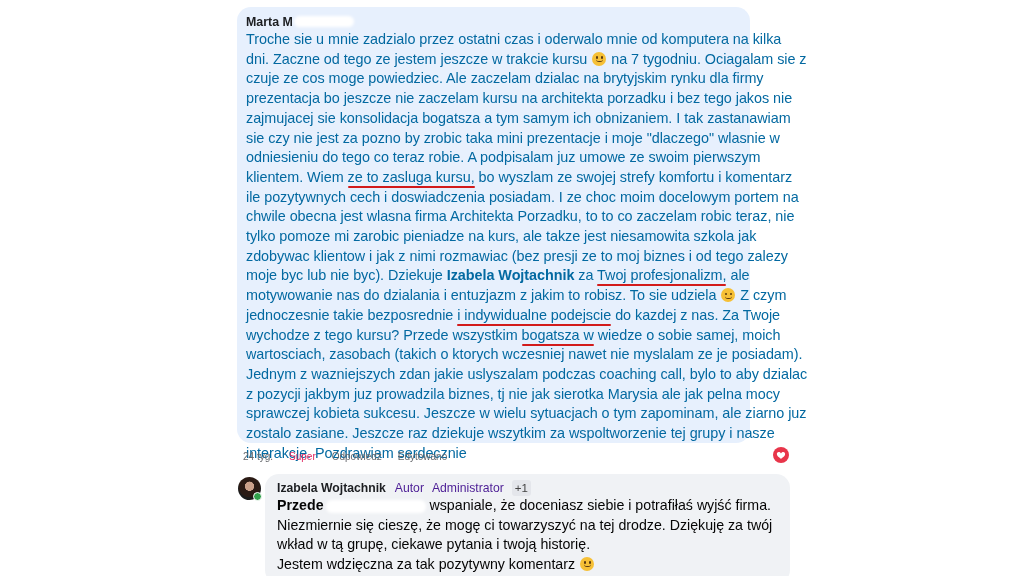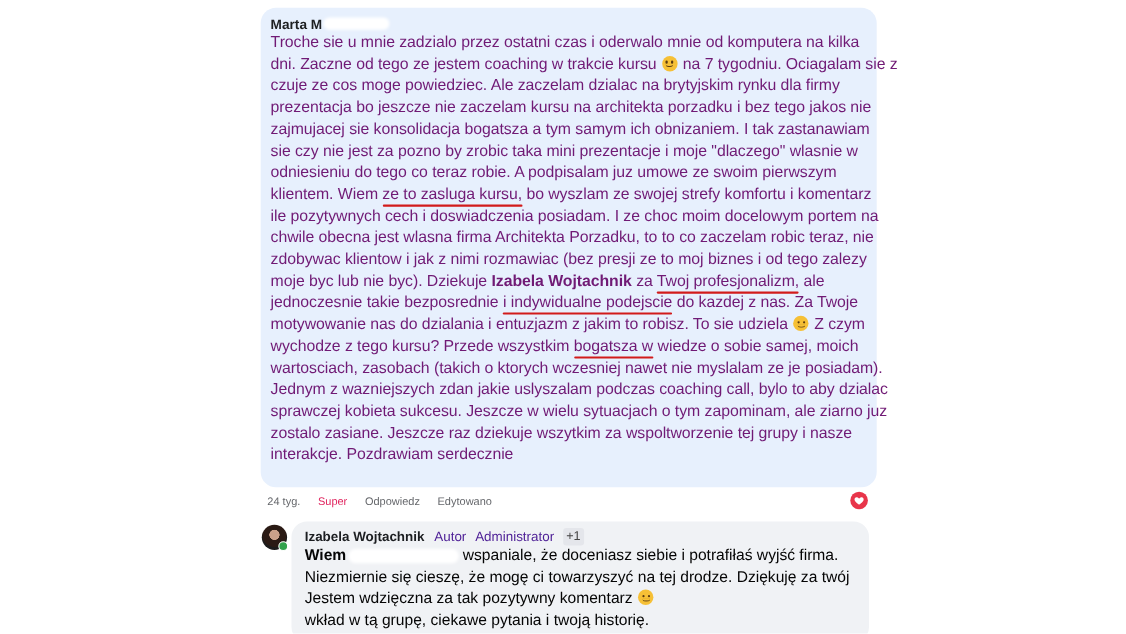--- a/index.html
+++ b/index.html
@@ -1,23 +1,23 @@
 <!DOCTYPE html>
 <html><head>
 <meta charset="utf-8">
 <style>
   html, body { margin:0; padding:0; background:#ffffff; }
   body { width:1024px; height:576px; overflow:hidden; position:relative;
          font-family:"Liberation Sans", "DejaVu Sans", sans-serif; color:#050505; }
-  .bubble-main { position:absolute; left:237px; top:7px; width:560px; height:436px;
+  .bubble-main { position:absolute; left:237px; top:7px; width:513px; height:436px;
                  background:#e7f0fd; border-radius:14px; box-sizing:border-box; padding:7px 12px 0 9px; }
   .author { font-size:12.4px; font-weight:bold; color:#1c1e21; line-height:16px; height:16px; position:relative; }
   .blur { display:inline-block; width:60px; height:11px; background:#ffffff; border-radius:6px;
           vertical-align:middle; filter:blur(1.5px); margin-left:1px; position:relative; top:-1px; }
-  .text { font-size:14.4px; line-height:19.7px; letter-spacing:-0.05px; color:#701a75; }
+  .text { font-size:14.4px; line-height:19.7px; letter-spacing:-0.05px; color:#0369a1; }
   .text b { font-weight:bold; }
   .line { white-space:nowrap; position:relative; }
   .ul { position:relative; display:inline; }
   .ul::after { content:""; position:absolute; left:0; right:0; bottom:-3px; height:2px; background:#d21b1b;
                border-radius:2px; }
   .emoji { display:inline-block; width:14px; height:14px; border-radius:50%; background:#f6c036;
            position:relative; vertical-align:-2px; margin:0 1px; }
   .emoji::before { content:""; position:absolute; left:3.5px; top:4.5px; width:2px; height:2.5px; background:#5a3a10;
                    border-radius:1px; box-shadow:5px 0 0 #5a3a10; }
   .emoji::after { content:""; position:absolute; left:3.5px; top:7.5px; width:7px; height:3px;
@@ -47,36 +47,38 @@
 </style>
 </head>
 <body>
 
 <div class="bubble-main">
   <div class="author">
     <span>Marta M</span><span class="blur"></span>
   </div>
   <div class="text" id="comment-text">
       <div class="line"><span>Troche sie u mnie zadzialo przez ostatni czas i oderwalo mnie od komputera na kilka</span></div>
-      <div class="line"><span>dni. Zaczne od tego ze jestem coaching w trakcie kursu </span><span class="emoji"></span><span> na 7 tygodniu. Ociagalam sie z</span></div>
+      <div class="line"><span>dni. Zaczne od tego ze jestem jeszcze w trakcie kursu </span><span class="emoji"></span><span> na 7 tygodniu. Ociagalam sie z</span></div>
       <div class="line"><span>czuje ze cos moge powiedziec. Ale zaczelam dzialac na brytyjskim rynku dla firmy</span></div>
       <div class="line"><span>prezentacja bo jeszcze nie zaczelam kursu na architekta porzadku i bez tego jakos nie</span></div>
       <div class="line"><span>zajmujacej sie konsolidacja bogatsza a tym samym ich obnizaniem. I tak zastanawiam</span></div>
       <div class="line"><span>sie czy nie jest za pozno by zrobic taka mini prezentacje i moje "dlaczego" wlasnie w</span></div>
       <div class="line"><span>odniesieniu do tego co teraz robie. A podpisalam juz umowe ze swoim pierwszym</span></div>
       <div class="line"><span>klientem. Wiem </span><span class="ul">ze to zasluga kursu,</span><span> bo wyszlam ze swojej strefy komfortu i komentarz</span></div>
       <div class="line"><span>ile pozytywnych cech i doswiadczenia posiadam. I ze choc moim docelowym portem na</span></div>
       <div class="line"><span>chwile obecna jest wlasna firma Architekta Porzadku, to to co zaczelam robic teraz, nie</span></div>
+      <div class="line"><span>tylko pomoze mi zarobic pieniadze na kurs, ale takze jest niesamowita szkola jak</span></div>
       <div class="line"><span>zdobywac klientow i jak z nimi rozmawiac (bez presji ze to moj biznes i od tego zalezy</span></div>
       <div class="line"><span>moje byc lub nie byc). Dziekuje </span><b>Izabela Wojtachnik</b><span> za </span><span class="ul">Twoj profesjonalizm,</span><span> ale</span></div>
+      <div class="line"><span>motywowanie nas do dzialania i entuzjazm z jakim to robisz. To sie udziela </span><span class="emoji"></span><span> Z czym</span></div>
       <div class="line"><span>jednoczesnie takie bezposrednie </span><span class="ul">i indywidualne podejscie</span><span> do kazdej z nas. Za Twoje</span></div>
-      <div class="line"><span>motywowanie nas do dzialania i entuzjazm z jakim to robisz. To sie udziela </span><span class="emoji"></span><span> Z czym</span></div>
       <div class="line"><span>wychodze z tego kursu? Przede wszystkim </span><span class="ul">bogatsza w</span><span> wiedze o sobie samej, moich</span></div>
       <div class="line"><span>wartosciach, zasobach (takich o ktorych wczesniej nawet nie myslalam ze je posiadam).</span></div>
       <div class="line"><span>Jednym z wazniejszych zdan jakie uslyszalam podczas coaching call, bylo to aby dzialac</span></div>
+      <div class="line"><span>z pozycji jakbym juz prowadzila biznes, tj nie jak sierotka Marysia ale jak pelna mocy</span></div>
       <div class="line"><span>sprawczej kobieta sukcesu. Jeszcze w wielu sytuacjach o tym zapominam, ale ziarno juz</span></div>
       <div class="line"><span>zostalo zasiane. Jeszcze raz dziekuje wszytkim za wspoltworzenie tej grupy i nasze</span></div>
       <div class="line"><span>interakcje. Pozdrawiam serdecznie</span></div>
     </div>
 </div>
 
 <div class="footer">
   <span>24 tyg.</span>
   <span class="super">Super</span>
   <span>Odpowiedz</span>
@@ -95,22 +97,22 @@
 
 <div class="bubble-reply">
   <div class="reply-head">
     <span class="rname">Izabela Wojtachnik</span>
     <span class="badge">Autor</span>
     <span class="badge">Administrator</span>
     <span class="plus">+1</span>
   </div>
   <div class="reply-text">
     <div class="line">
-      <span class="mention">Wiem</span><span class="blur2"></span><span>wspaniale, że doceniasz siebie i potrafiłaś wyjść firma.</span>
+      <span class="mention">Przede</span><span class="blur2"></span><span>wspaniale, że doceniasz siebie i potrafiłaś wyjść firma.</span>
     </div>
     <div class="line">Niezmiernie się cieszę, że mogę ci towarzyszyć na tej drodze. Dziękuję za twój</div>
+    <div class="line">wkład w tą grupę, ciekawe pytania i twoją historię.</div>
     <div class="line">
       <span>Jestem wdzięczna za tak pozytywny komentarz</span>
       <span class="emoji"></span>
     </div>
-    <div class="line">wkład w tą grupę, ciekawe pytania i twoją historię.</div>
   </div>
 </div>
 
 </body></html>

